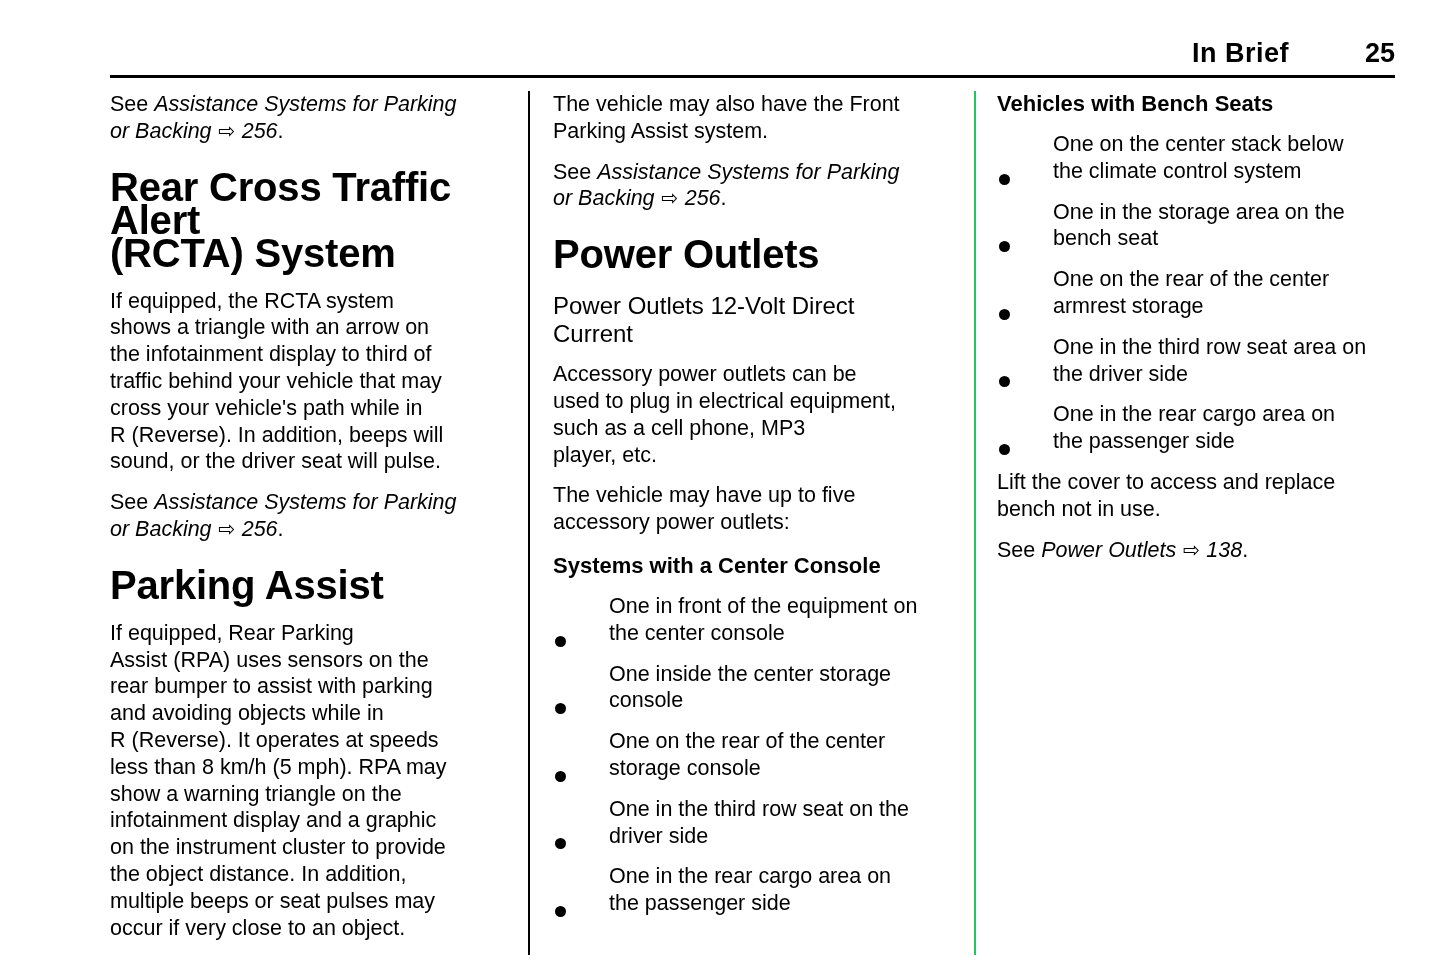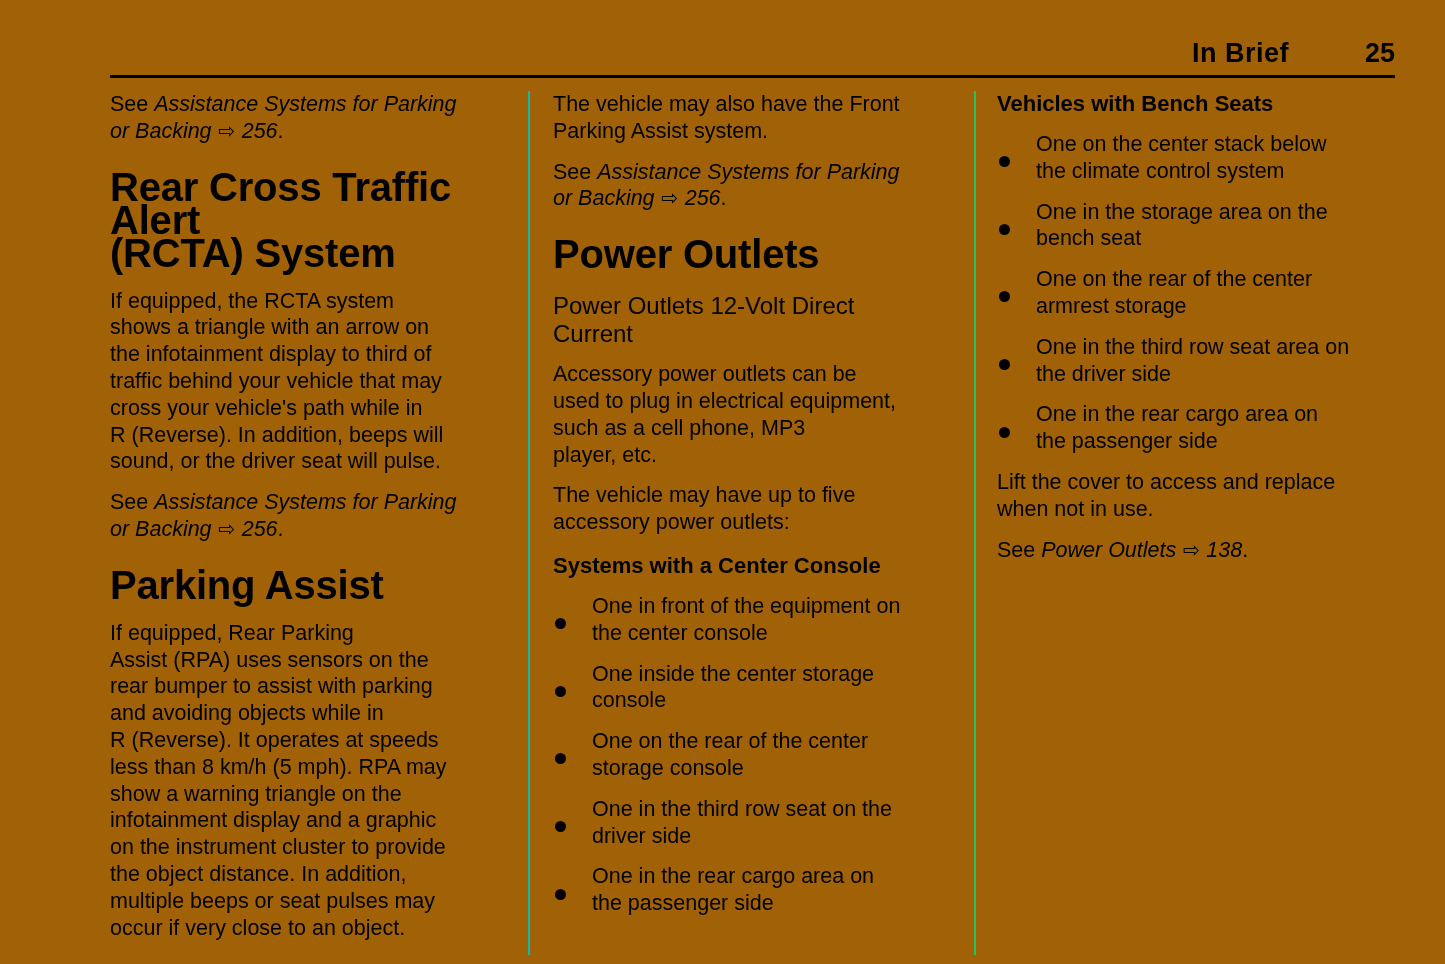--- a/index.html
+++ b/index.html
@@ -1,21 +1,21 @@
 <!DOCTYPE html>
 <html><head>
 <meta charset="utf-8">
 <style>
   html, body { margin: 0; padding: 0; background: #e8e8e8; }
   .page {
     position: relative;
     width: 1445px;
     height: 964px;
     margin: 0 auto;
-    background: #a16207;
+    background: #ffffff;
     color: #000000;
     font-family: "Liberation Sans", "DejaVu Sans", sans-serif;
     box-sizing: border-box;
     padding: 36px 50px 0 110px;
     overflow: hidden;
   }
   .header-line {
     display: flex;
     justify-content: flex-end;
     align-items: baseline;
@@ -37,21 +37,21 @@
     margin-top: 5px;
   }
   .columns {
     display: flex;
     margin-top: 13px;
     min-height: 822px;
     align-items: stretch;
   }
   .col { box-sizing: border-box; }
   .col-1 { flex: 0 0 418px; padding-right: 10px; }
-  .col-2 { flex: 0 0 446px; border-left: 2px solid #14b8a6; padding-left: 23px; padding-right: 12px; }
+  .col-2 { flex: 0 0 446px; border-left: 2px solid #000000; padding-left: 23px; padding-right: 12px; }
   .col-3 { flex: 0 0 421px; border-left: 2px solid #22c55e; padding-left: 21px; padding-right: 2px; }
   .body {
     font-size: 21.5px;
     line-height: 26.8px;
     margin: 0 0 14px 0;
     white-space: pre-line;
   }
   .h1 {
     font-size: 40px;
     line-height: 33px;
@@ -82,22 +82,23 @@
     font-style: normal;
     font-size: 0.95em;
   }
   ul.bullets {
     list-style: none;
     margin: 0 0 14px 0;
     padding: 0;
   }
   ul.bullets li {
     display: flex;
-    align-items: center;
+    align-items: flex-end;
     margin: 14px 0 13px 0;
+    gap: 17px;
   }
   .dot {
     flex: 0 0 auto;
     width: 11px;
     height: 11px;
     border-radius: 50%;
     background: #000;
     margin: 8px 0 0 2px;
   }
   .li-text {
@@ -218,18 +219,18 @@
             <span class="li-text">One in the third row seat area on
 the driver side</span>
           </li>
         <li>
             <span class="dot"></span>
             <span class="li-text">One in the rear cargo area on
 the passenger side</span>
           </li>
       </ul>
       <p class="body">Lift the cover to access and replace
-when not in use.</p>
+bench not in use.</p>
       <p class="body xref"><span>See </span><em class="ref">Power Outlets</em><span class="arrow"> ⇨ </span><em class="ref">138</em><span>.</span></p>
     </section>
 
   </main>
 </div>
 
 </body></html>

